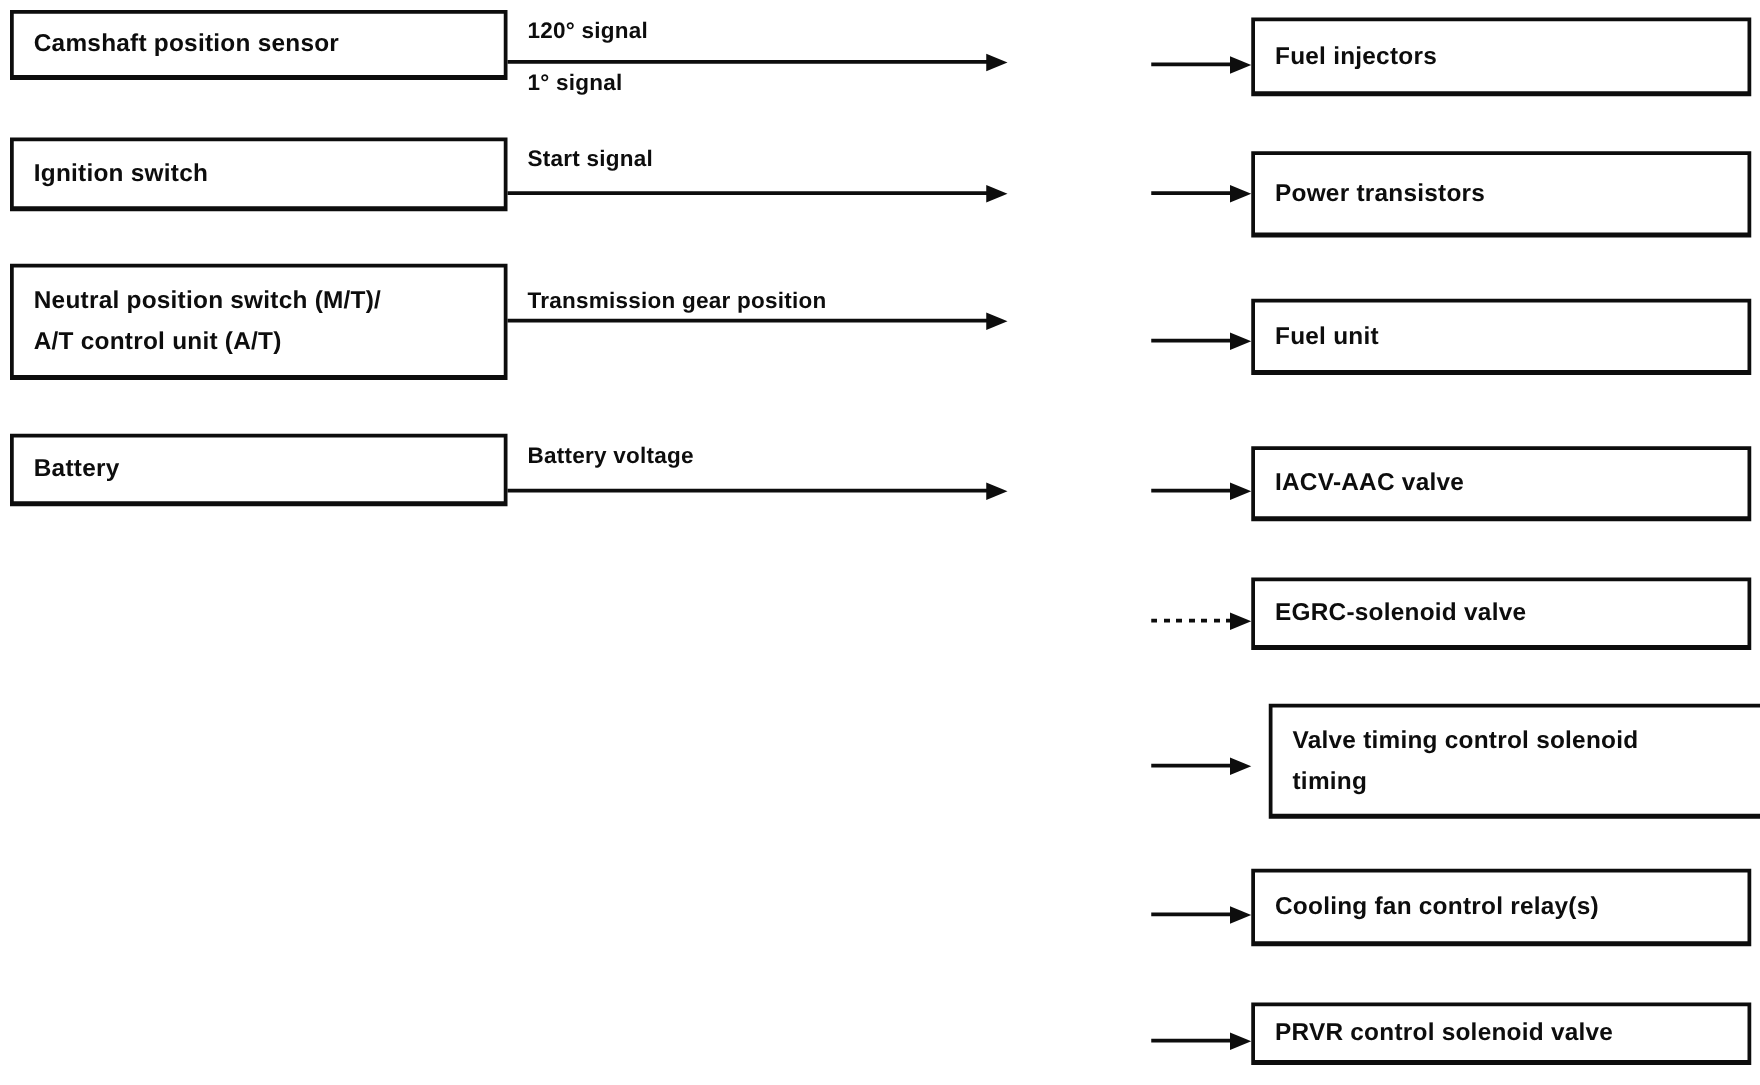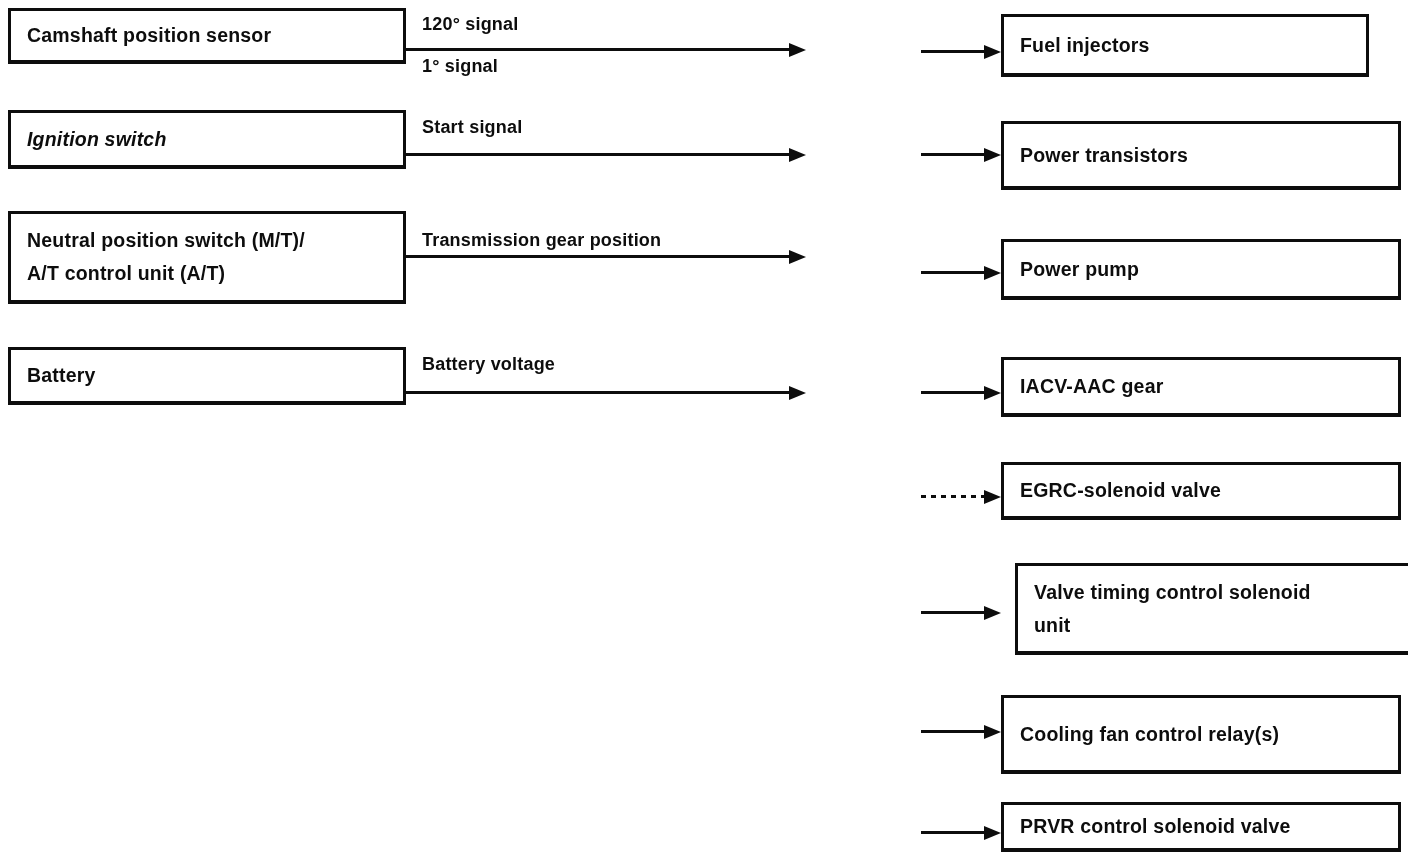--- a/index.html
+++ b/index.html
@@ -77,21 +77,21 @@
 </style>
 </head>
 <body>
 
 <div class="diagram">
 
   <div class="box" style="left:8px; top:8px; width:398px; height:56px;">
     <div class="bline">Camshaft position sensor</div>
   </div>
 
-  <div class="box" style="left:8px; top:110px; width:398px; height:59px;font-style:italic;">
+  <div class="box" style="left:8px; top:110px; width:398px; height:59px;">
     <div class="bline">Ignition switch</div>
   </div>
 
   <div class="box" style="left:8px; top:211px; width:398px; height:93px;">
     <div class="bline">Neutral position switch (M/T)/</div>
     <div class="bline">A/T control unit (A/T)</div>
   </div>
 
   <div class="box" style="left:8px; top:347px; width:398px; height:58px;">
     <div class="bline">Battery</div>
@@ -133,46 +133,46 @@
 
   <div class="hline" style="left:921px; top:611px; width:64px;"></div>
   <div class="ah" style="left:984px; top:605.5px;"></div>
 
   <div class="hline" style="left:921px; top:730px; width:64px;"></div>
   <div class="ah" style="left:984px; top:724.5px;"></div>
 
   <div class="hline" style="left:921px; top:831px; width:64px;"></div>
   <div class="ah" style="left:984px; top:825.5px;"></div>
 
-  <div class="box" style="left:1001px; top:14px; width:368px; height:63px;">
+  <div class="box" style="left:1001px; top:14px; width:400px; height:63px;">
     <div class="bline">Fuel injectors</div>
   </div>
 
   <div class="box" style="left:1001px; top:121px; width:400px; height:69px;">
     <div class="bline">Power transistors</div>
   </div>
 
   <div class="box" style="left:1001px; top:239px; width:400px; height:61px;">
-    <div class="bline">Power pump</div>
+    <div class="bline">Fuel unit</div>
   </div>
 
   <div class="box" style="left:1001px; top:357px; width:400px; height:60px;">
-    <div class="bline">IACV-AAC gear</div>
+    <div class="bline">IACV-AAC valve</div>
   </div>
 
   <div class="box" style="left:1001px; top:462px; width:400px; height:58px;">
     <div class="bline">EGRC-solenoid valve</div>
   </div>
 
   <div class="box" style="left:1001px; top:563px; width:400px; height:92px;margin-left:14px;">
     <div class="bline">Valve timing control solenoid</div>
-    <div class="bline">unit</div>
+    <div class="bline">timing</div>
   </div>
 
-  <div class="box" style="left:1001px; top:695px; width:400px; height:79px;">
+  <div class="box" style="left:1001px; top:695px; width:400px; height:62px;">
     <div class="bline">Cooling fan control relay(s)</div>
   </div>
 
   <div class="box" style="left:1001px; top:802px; width:400px; height:50px;">
     <div class="bline">PRVR control solenoid valve</div>
   </div>
 
 </div>
 
 </body></html>

